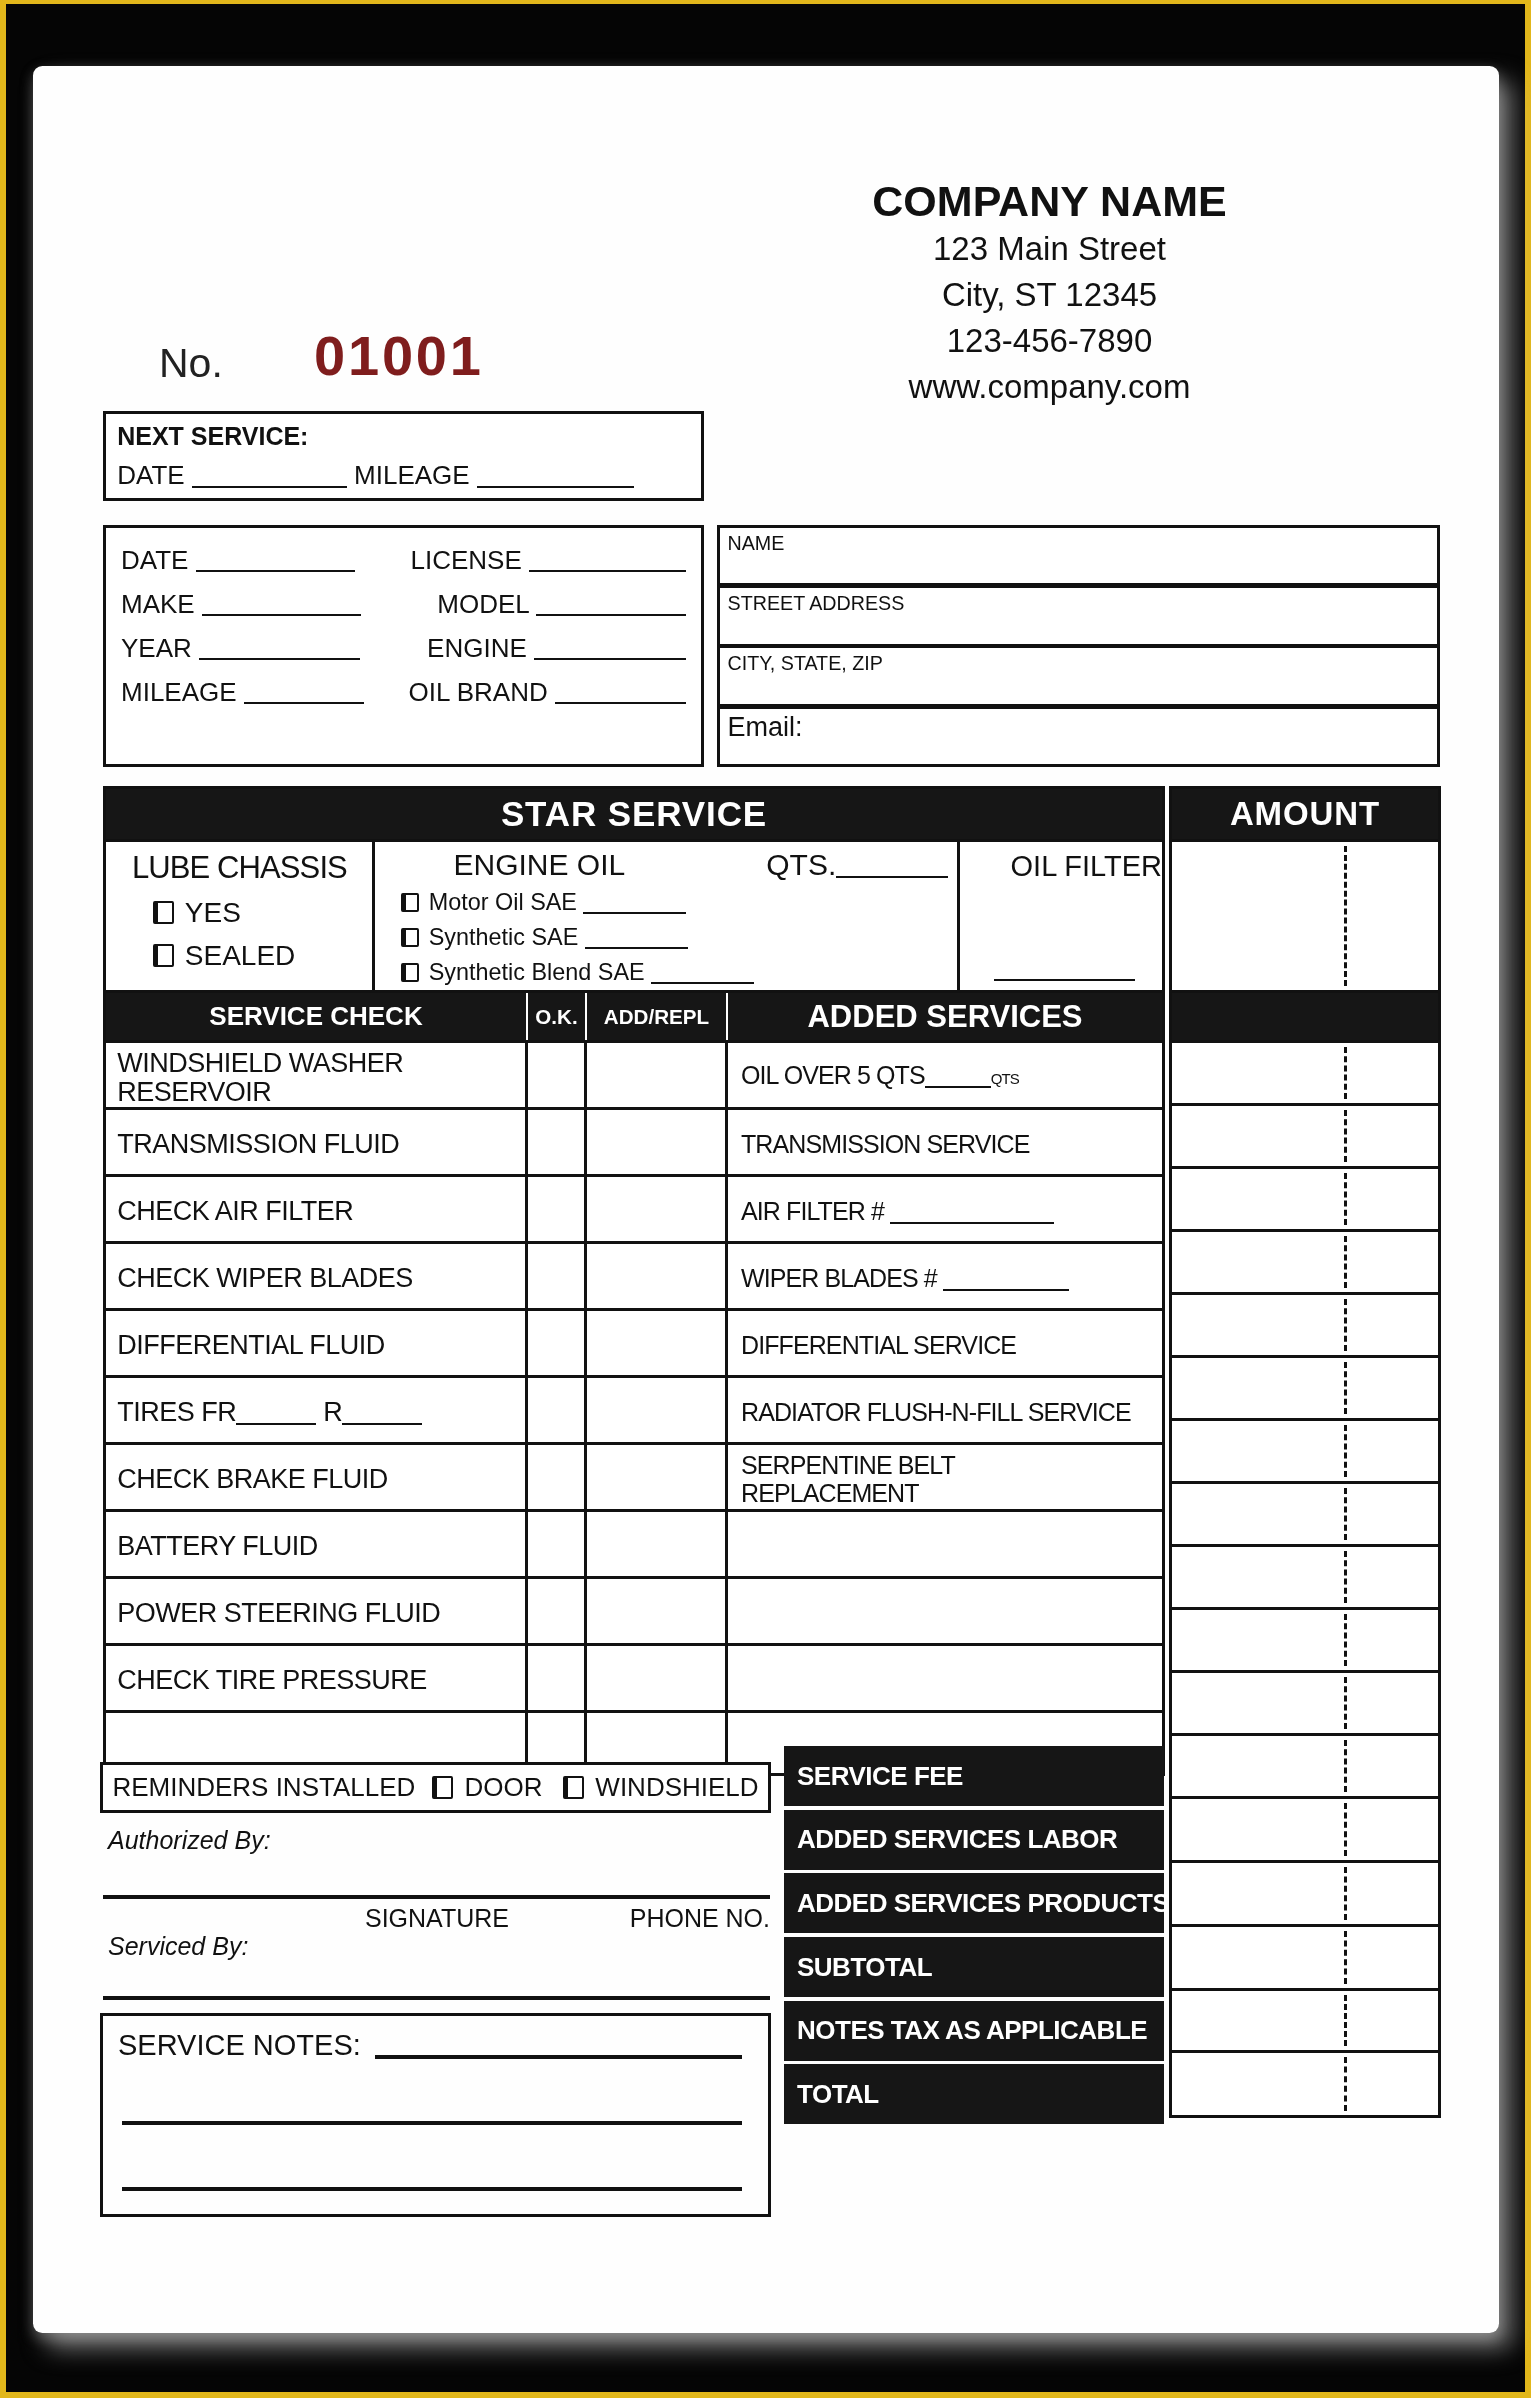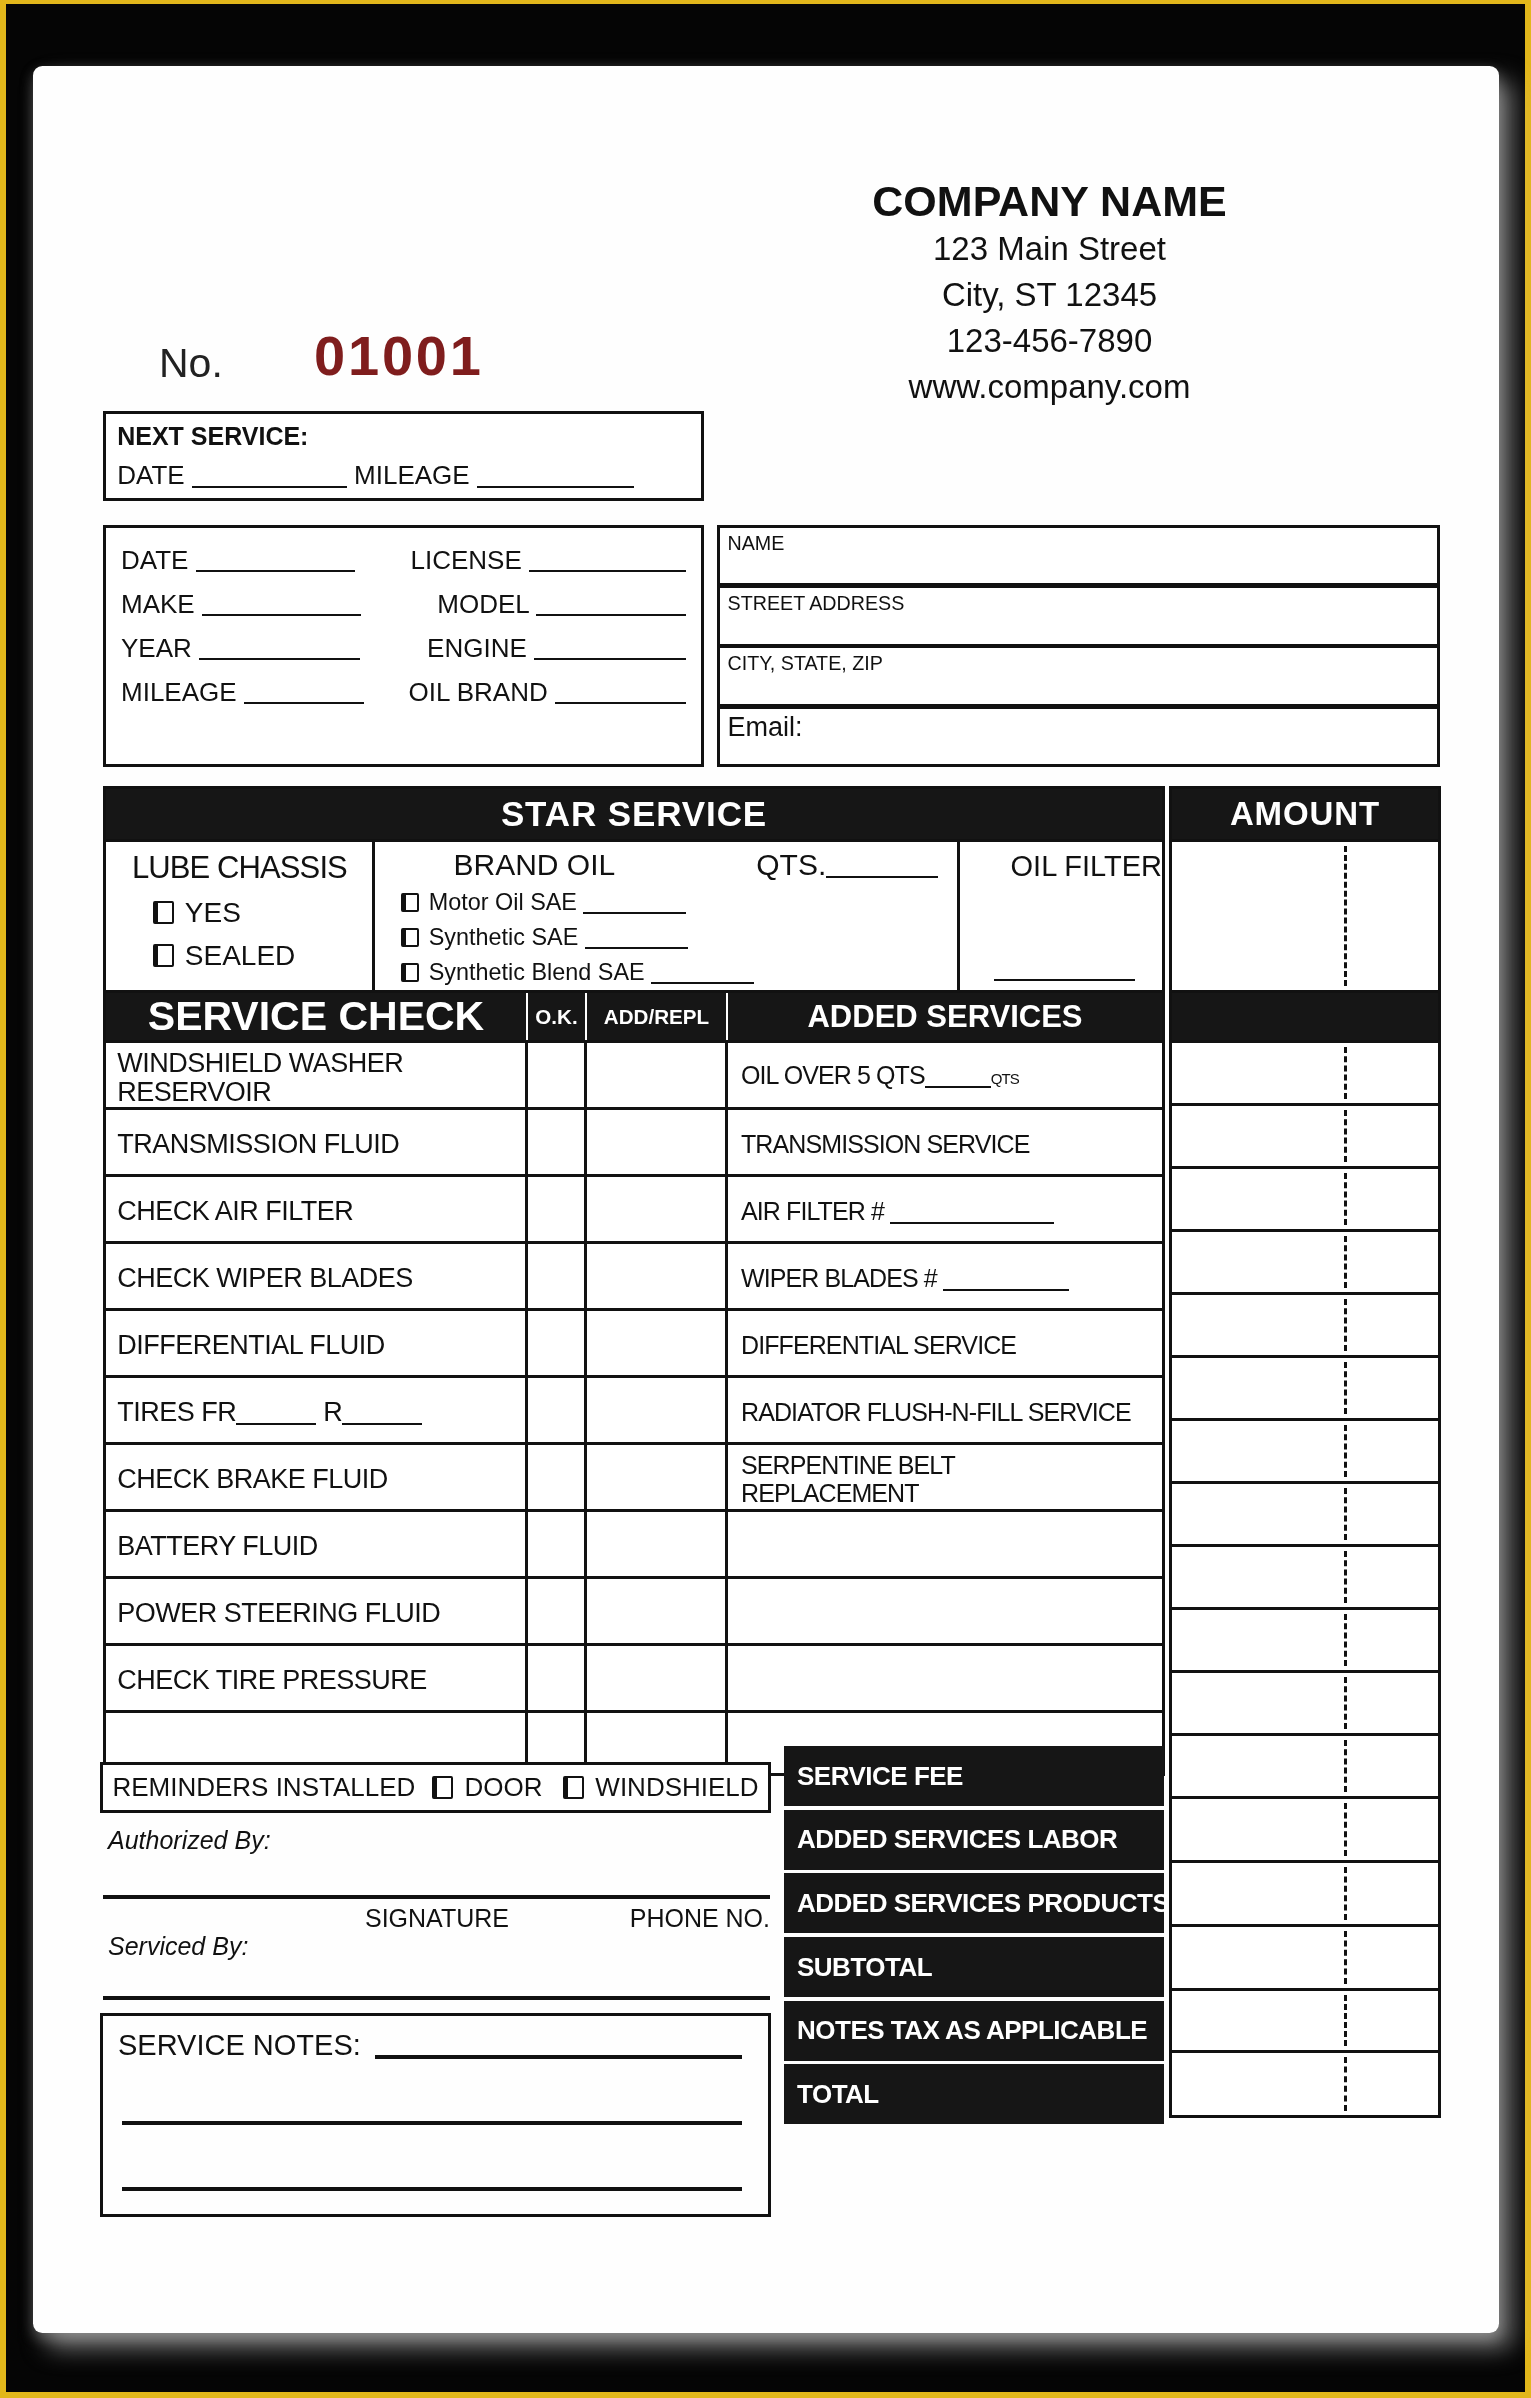--- a/index.html
+++ b/index.html
@@ -47,21 +47,21 @@
   .oil-head{display:flex;font-size:30px;white-space:nowrap;}
   .oil-head .t{margin-left:56px;}
   .oil-head .q{margin-left:141px;}
   .oil-opt{font-size:23.4px;margin:6.6px 0 0 3.7px;white-space:nowrap;}
   .filter-cell{flex:1;padding:7.5px 0 0 0;text-align:right;position:relative;}
   .filter-title{font-size:29px;}
   .filter-line{position:absolute;bottom:9.4px;left:34px;width:141px;border-bottom:2.8px solid #111;}
   .svc-head{display:flex;height:47px;background:#161616;color:#fff;border-bottom:3.7px solid #111;}
   .svc-head .hc{display:flex;align-items:center;justify-content:center;border-right:2.8px solid #fff;box-sizing:border-box;font-weight:bold;}
   .svc-head .hc:last-child{border-right:none;}
-  .h-check{width:422px;font-size:41px;}
+  .h-check{width:422px;font-size:26px;}
   .h-ok{width:59px;font-size:20.6px;}
   .h-add{width:141px;font-size:20.6px;}
   .h-added{flex:1;font-size:31px;}
   .srow{display:flex;height:64px;border-bottom:3.7px solid #111;}
   .srow:last-child{border-bottom:none;height:60px;}
   .c-check{width:422px;border-right:3.7px solid #111;box-sizing:border-box;padding:5.6px 0 0 11.2px;font-size:27px;letter-spacing:-0.5px;line-height:29px;display:flex;flex-direction:column;justify-content:center;white-space:nowrap;}
   .c-ok{width:59px;border-right:3.7px solid #111;box-sizing:border-box;}
   .c-add{width:141px;border-right:3.7px solid #111;box-sizing:border-box;}
   .c-added{flex:1;padding:3.7px 0 0 13px;font-size:25px;letter-spacing:-0.9px;line-height:28px;display:flex;flex-direction:column;justify-content:center;white-space:nowrap;}
   
@@ -156,21 +156,21 @@
   <div class="abs star-table">
     <div class="bar star-bar">STAR SERVICE</div>
     <div class="lube-row">
       <div class="lube-cell">
         <div class="lube-title">LUBE CHASSIS</div>
         <div class="chk-line"><span class="cbox"></span><span>YES</span></div>
         <div class="chk-line"><span class="cbox"></span><span>SEALED</span></div>
       </div>
       <div class="oil-cell">
         <div class="oil-head">
-          <span class="t">BRAND OIL</span>
+          <span class="t">ENGINE OIL</span>
           <span class="q"><span>QTS.</span><span class="u" style="width:112px"></span></span>
         </div>
         <div class="oil-opt"><span class="cbox sm"></span><span>Motor Oil SAE</span> <span class="u" style="width:103px"></span></div>
         <div class="oil-opt"><span class="cbox sm"></span><span>Synthetic SAE</span> <span class="u" style="width:103px"></span></div>
         <div class="oil-opt"><span class="cbox sm"></span><span>Synthetic Blend SAE</span> <span class="u" style="width:103px"></span></div>
       </div>
       <div class="filter-cell">
         <div class="filter-title">OIL FILTER</div>
         <div class="filter-line"></div>
       </div>

